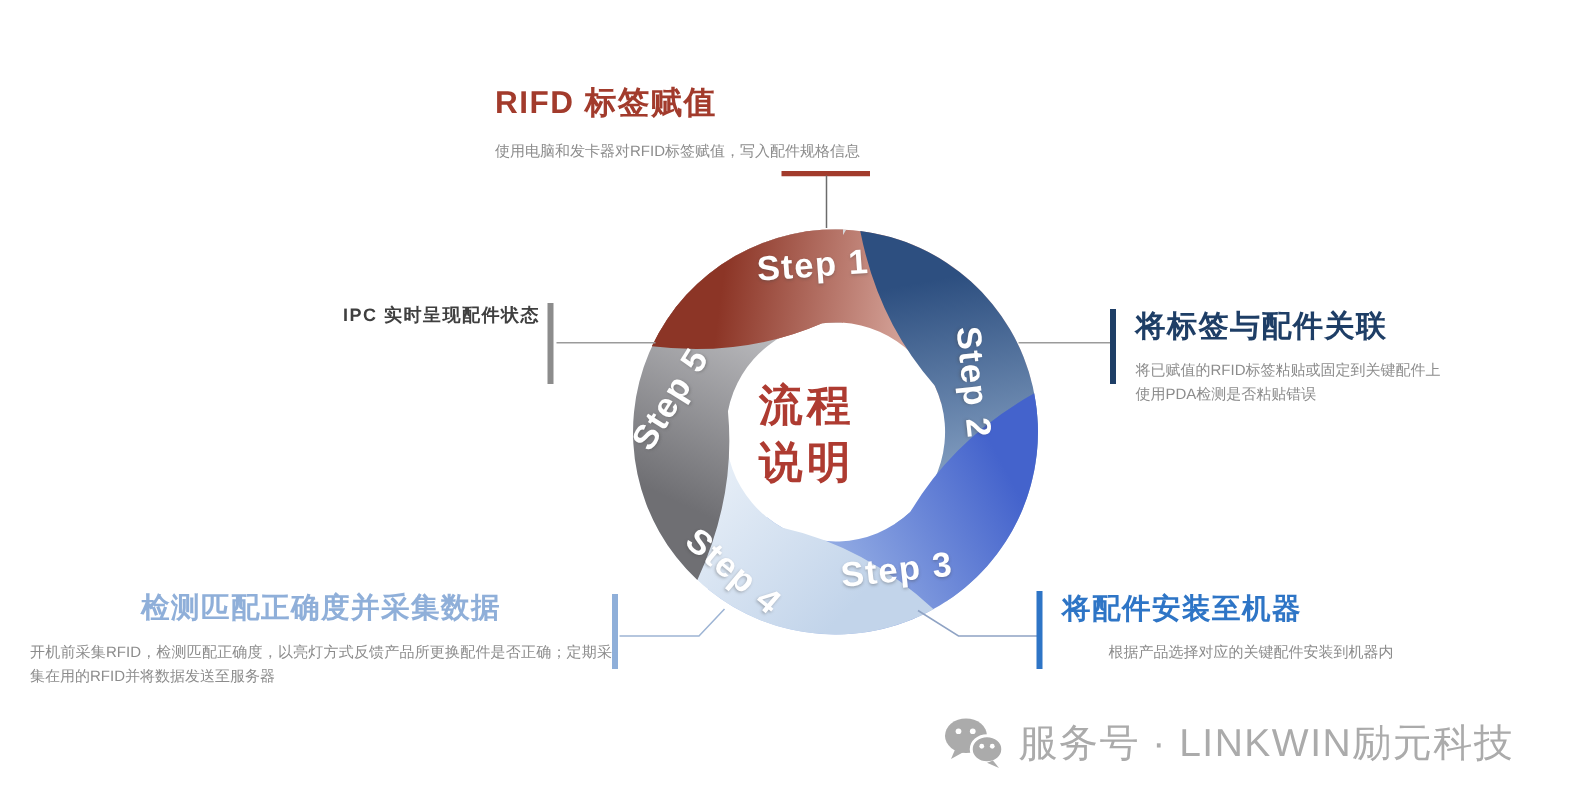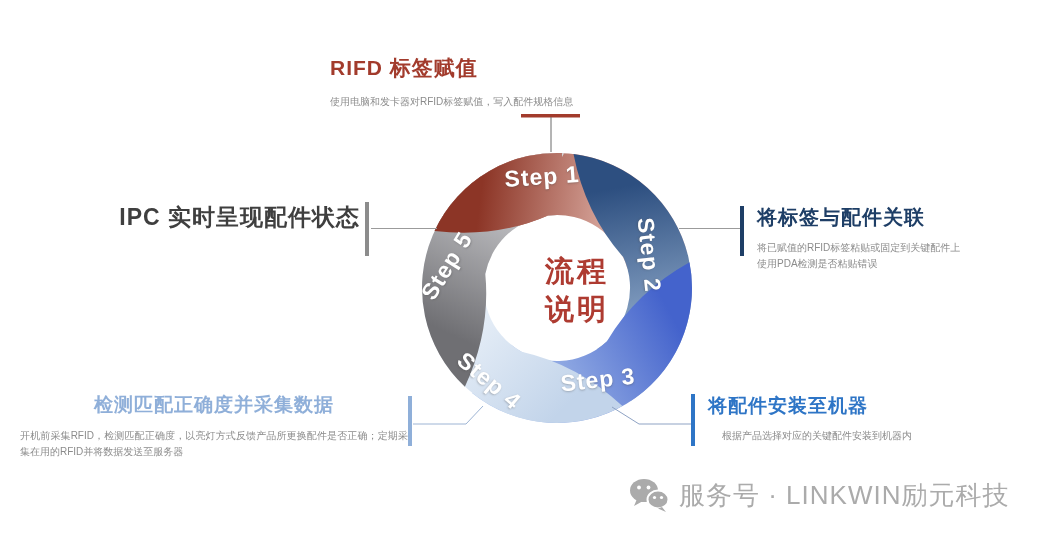--- a/index.html
+++ b/index.html
@@ -8,32 +8,32 @@
   .abs{position:absolute;}
   
   .blk-title{font-weight:bold;}
   .blk-desc{font-size:10px;color:#8C8C8C;line-height:1.55;margin-top:9px;white-space:pre-line;}
   #top-block{left:330px;top:54px;width:430px;text-align:left;}
   #top-block .blk-title{font-size:21px;letter-spacing:1px;}
   #right-top-block{left:757px;top:204px;width:300px;}
   #right-top-block .blk-title{font-size:20px;letter-spacing:1px;}
   #right-bottom-block{left:708px;top:393px;width:345px;}
   #right-bottom-block .blk-title{font-size:19px;letter-spacing:1px;}
-  #right-bottom-block .blk-desc{margin-left:14px;}
+  #right-bottom-block .blk-desc{margin-left:31px;}
   #left-top-block{left:10px;top:202px;width:350px;text-align:right;}
-  #left-top-block .blk-title{font-size:23px;letter-spacing:1px;}
+  #left-top-block .blk-title{font-size:12px;letter-spacing:1px;}
   #left-top-block .blk-desc{margin-top:11px;}
   #left-bottom-block{left:20px;top:392px;width:388px;}
   #left-bottom-block .blk-title{font-size:19px;letter-spacing:1px;text-align:right;}
   #left-bottom-block .blk-desc{margin-top:10px;text-align:justify;}
   
   #swirl{left:412px;top:143px;}
   .step-label{position:absolute;color:#ffffff;font-weight:bold;font-size:23px;
               white-space:nowrap;text-shadow:0 1px 2px rgba(70,70,70,.35);letter-spacing:1px;}
-  #center-label{left:577px;top:291px;transform:translate(-50%,-50%);
+  #center-label{left:538px;top:291px;transform:translate(-50%,-50%);
                 font-size:29px;font-weight:bold;letter-spacing:3px;line-height:1.3;
                 white-space:pre-line;text-align:center;}
   
   #footer{left:628px;top:477px;display:flex;align-items:center;gap:9px;color:#ABABAB;}
   #footer .footer-text{font-size:26px;letter-spacing:1px;}
   svg{display:block;}
 </style>
 </head>
 <body>
 

